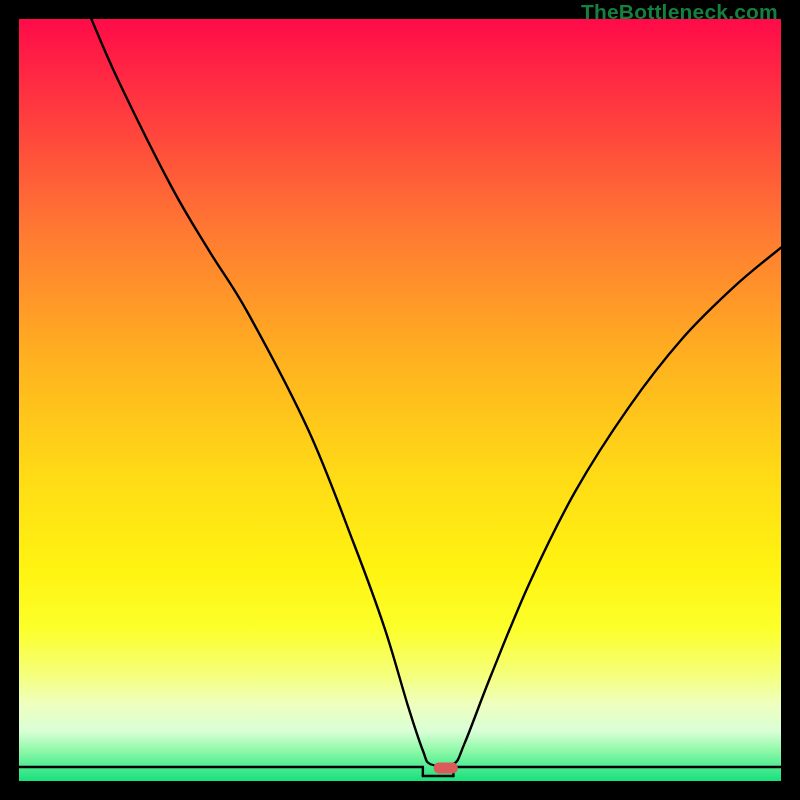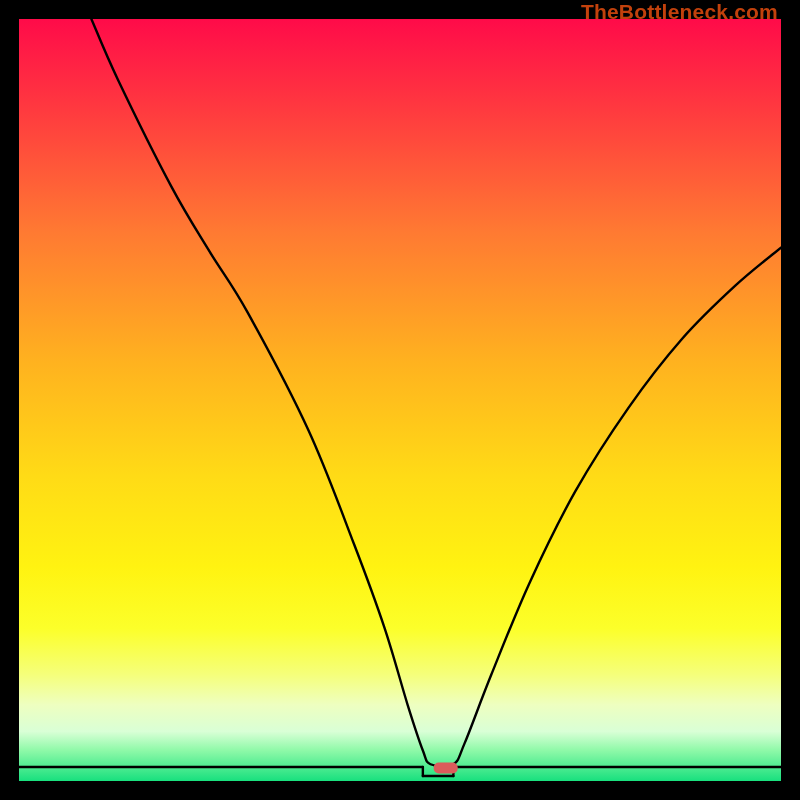--- a/index.html
+++ b/index.html
@@ -24,21 +24,21 @@
     height: 762px;
   }
   .watermark {
     position: absolute;
     top: 0px;
     right: 22px;
     font-family: Arial, Helvetica, sans-serif;
     font-size: 21px;
     font-weight: 600;
     letter-spacing: 0.2px;
-    color: #c2410c;
+    color: #15803d;
     user-select: none;
   }
 </style>
 </head>
 <body>
 
 <div class="frame">
   <svg class="chart" viewBox="0 0 762 762">
     <defs>
       <linearGradient id="bg-grad" x1="0" y1="0" x2="0" y2="1">

